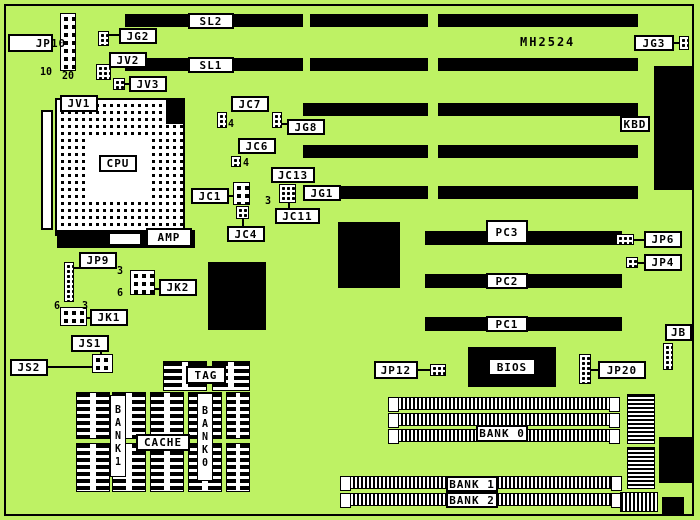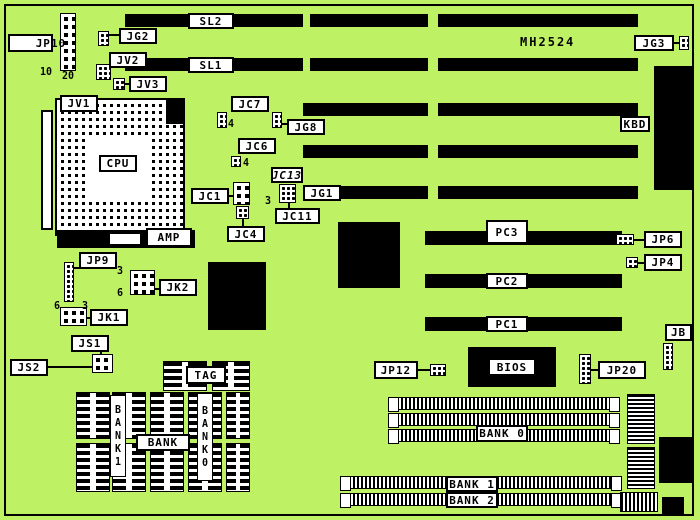--- a/index.html
+++ b/index.html
@@ -94,21 +94,21 @@
 
   <div class="lbl" style="left:231px;top:96px;width:38px;height:16px;">JC7</div>
   <div class="pins" style="left:217px;top:112px;width:10px;height:16px;"></div>
   <div class="num" style="left:228px;top:118px;">4</div>
   <div class="lbl" style="left:287px;top:119px;width:38px;height:16px;">JG8</div>
   <div class="lead" style="left:282px;top:123px;width:5px;height:2px;"></div>
   <div class="pins" style="left:272px;top:112px;width:10px;height:16px;"></div>
   <div class="lbl" style="left:238px;top:138px;width:38px;height:16px;">JC6</div>
   <div class="pins" style="left:231px;top:156px;width:10px;height:11px;"></div>
   <div class="num" style="left:243px;top:157px;">4</div>
-  <div class="lbl" style="left:271px;top:167px;width:32px;height:16px;font-style:italic;">JC13</div>
+  <div class="lbl" style="left:271px;top:167px;width:44px;height:16px;">JC13</div>
   <div class="pins" style="left:279px;top:184px;width:17px;height:19px;"></div>
   <div class="num" style="left:265px;top:195px;">3</div>
   <div class="lbl" style="left:303px;top:185px;width:38px;height:16px;">JG1</div>
   <div class="lbl" style="left:275px;top:208px;width:45px;height:16px;">JC11</div>
   <div class="lead" style="left:288px;top:203px;width:2px;height:5px;"></div>
   <div class="lbl" style="left:191px;top:188px;width:38px;height:16px;">JC1</div>
   <div class="lead" style="left:229px;top:195px;width:4px;height:2px;"></div>
   <div class="pins pins-lg" style="left:233px;top:182px;width:17px;height:23px;"></div>
   <div class="lbl" style="left:227px;top:226px;width:38px;height:16px;">JC4</div>
   <div class="pins" style="left:236px;top:206px;width:13px;height:13px;"></div>
@@ -168,21 +168,21 @@
   <div class="dip" style="left:112px;top:392px;width:34px;height:47px;"></div>
   <div class="dip" style="left:150px;top:392px;width:34px;height:47px;"></div>
   <div class="dip" style="left:188px;top:392px;width:34px;height:47px;"></div>
   <div class="dip" style="left:226px;top:392px;width:24px;height:47px;"></div>
   <div class="dip" style="left:76px;top:443px;width:34px;height:49px;"></div>
   <div class="dip" style="left:112px;top:443px;width:34px;height:49px;"></div>
   <div class="dip" style="left:150px;top:443px;width:34px;height:49px;"></div>
   <div class="dip" style="left:188px;top:443px;width:34px;height:49px;"></div>
   <div class="dip" style="left:226px;top:443px;width:24px;height:49px;"></div>
   <div class="vlbl" style="left:110px;top:395px;width:16px;height:82px;">BANK1</div>
-  <div class="lbl" style="left:136px;top:434px;width:54px;height:17px;">BANK</div>
+  <div class="lbl" style="left:136px;top:434px;width:54px;height:17px;">CACHE</div>
   <div class="vlbl" style="left:197px;top:393px;width:16px;height:88px;">BANK0</div>
 
   <div class="simm" style="left:388px;top:397px;width:232px;height:13px;"></div>
   <div class="simm" style="left:388px;top:413px;width:232px;height:13px;"></div>
   <div class="simm" style="left:388px;top:429px;width:232px;height:13px;"></div>
   <div class="lbl" style="left:476px;top:425px;width:52px;height:17px;">BANK 0</div>
   <div class="simm" style="left:340px;top:476px;width:282px;height:13px;"></div>
   <div class="lbl" style="left:446px;top:476px;width:52px;height:16px;">BANK 1</div>
   <div class="simm" style="left:340px;top:493px;width:282px;height:13px;"></div>
   <div class="lbl" style="left:446px;top:492px;width:52px;height:16px;">BANK 2</div>

